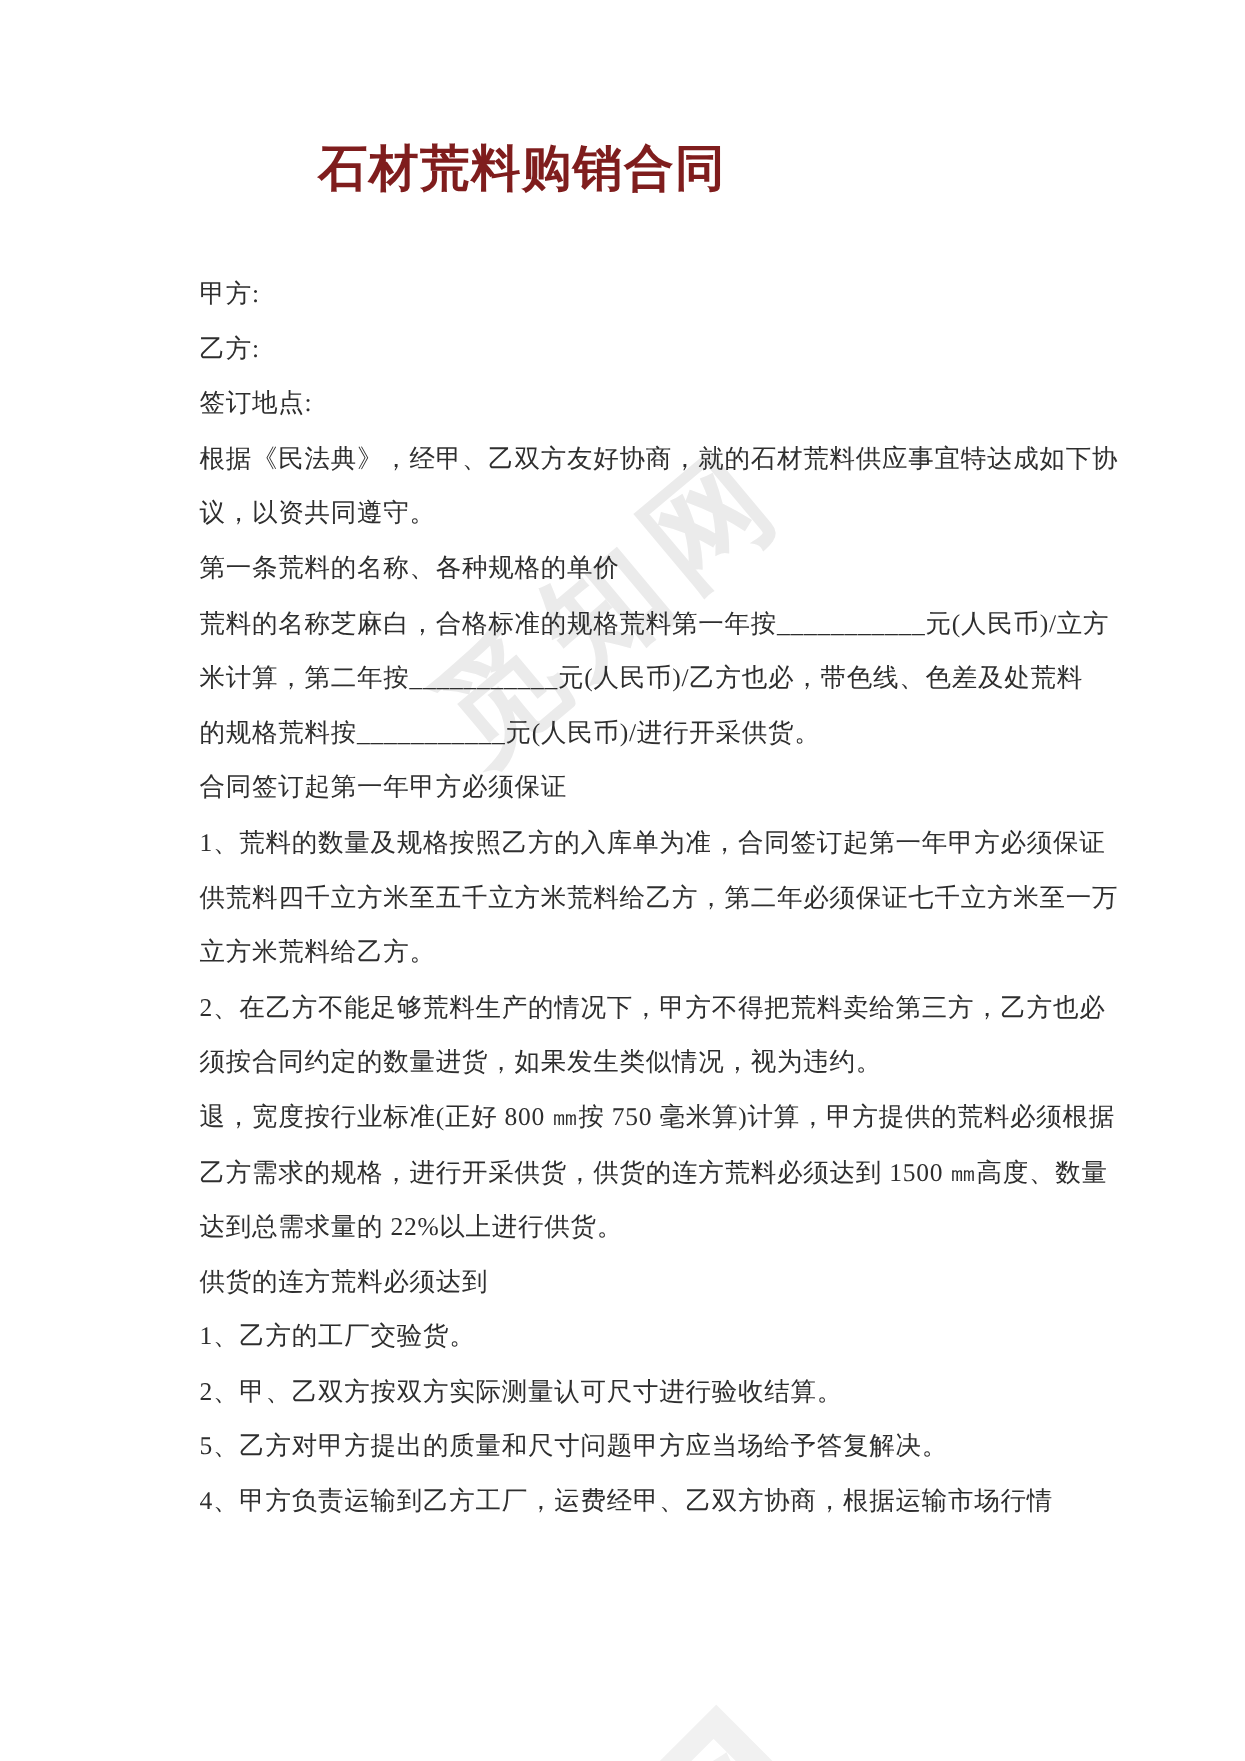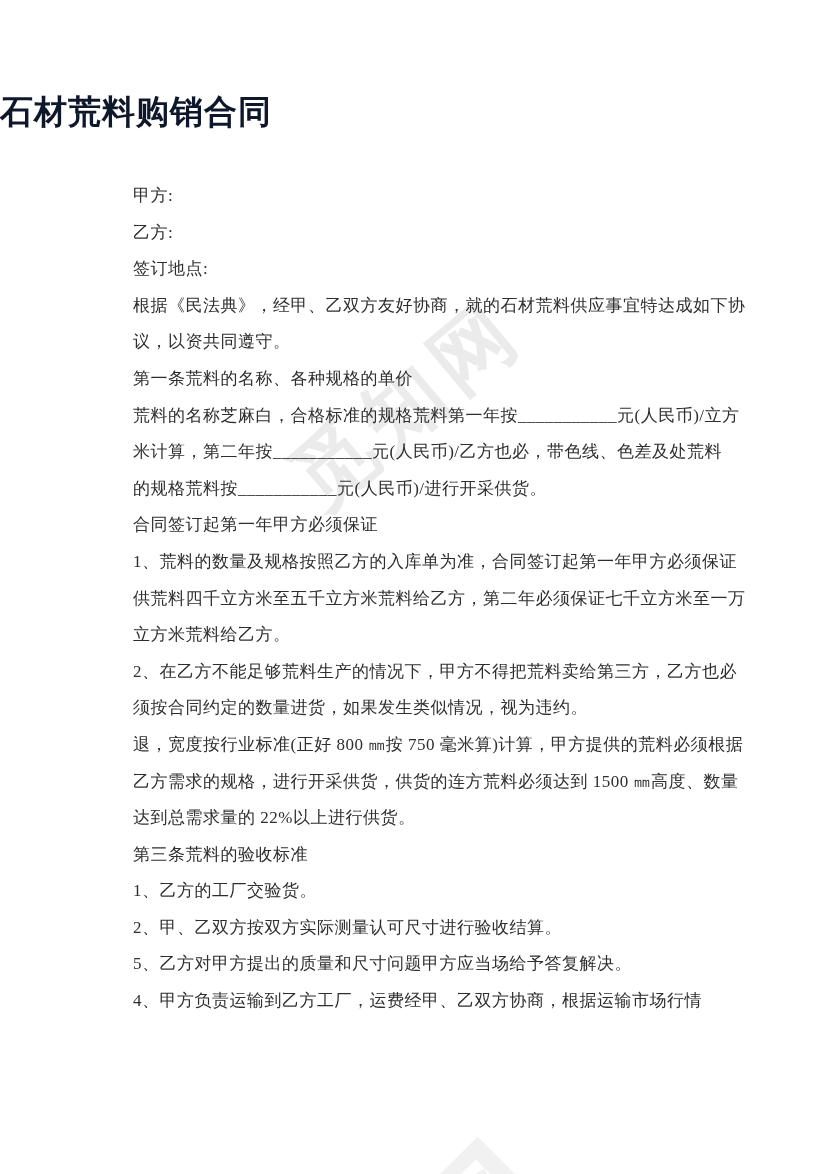--- a/index.html
+++ b/index.html
@@ -14,25 +14,25 @@
     background: #ffffff;
     overflow: hidden;
     font-family: "Liberation Serif", "DejaVu Serif", serif;
     color: #2e2e2e;
   }
   .doc-title {
     position: absolute;
     top: 90px;
     left: 0;
     width: 696px;
-    text-align: left;
+    text-align: center;
     font-size: 33px;
     font-weight: 700;
     letter-spacing: 1px;
-    color: #0f172a;
+    color: #7f1d1d;
     margin: 0;
   }
   .doc-body {
     position: absolute;
     top: 178px;
     left: 133px;
     width: 588px;
     font-size: 17px;
     line-height: 36.6px;
     text-align: left;
@@ -98,20 +98,20 @@
       <div class="doc-line">的规格荒料按___________元(人民币)/进行开采供货。</div>
       <div class="doc-line">合同签订起第一年甲方必须保证</div>
       <div class="doc-line">1、荒料的数量及规格按照乙方的入库单为准，合同签订起第一年甲方必须保证</div>
       <div class="doc-line">供荒料四千立方米至五千立方米荒料给乙方，第二年必须保证七千立方米至一万</div>
       <div class="doc-line">立方米荒料给乙方。</div>
       <div class="doc-line">2、在乙方不能足够荒料生产的情况下，甲方不得把荒料卖给第三方，乙方也必</div>
       <div class="doc-line">须按合同约定的数量进货，如果发生类似情况，视为违约。</div>
       <div class="doc-line">退，宽度按行业标准(正好 800 ㎜按 750 毫米算)计算，甲方提供的荒料必须根据</div>
       <div class="doc-line">乙方需求的规格，进行开采供货，供货的连方荒料必须达到 1500 ㎜高度、数量</div>
       <div class="doc-line">达到总需求量的 22%以上进行供货。</div>
-      <div class="doc-line">第三条荒料的验收标准</div>
+      <div class="doc-line">供货的连方荒料必须达到</div>
       <div class="doc-line">1、乙方的工厂交验货。</div>
       <div class="doc-line">2、甲、乙双方按双方实际测量认可尺寸进行验收结算。</div>
       <div class="doc-line">5、乙方对甲方提出的质量和尺寸问题甲方应当场给予答复解决。</div>
       <div class="doc-line">4、甲方负责运输到乙方工厂，运费经甲、乙双方协商，根据运输市场行情</div>
     </div>
 
 </div>
 
 </body></html>

